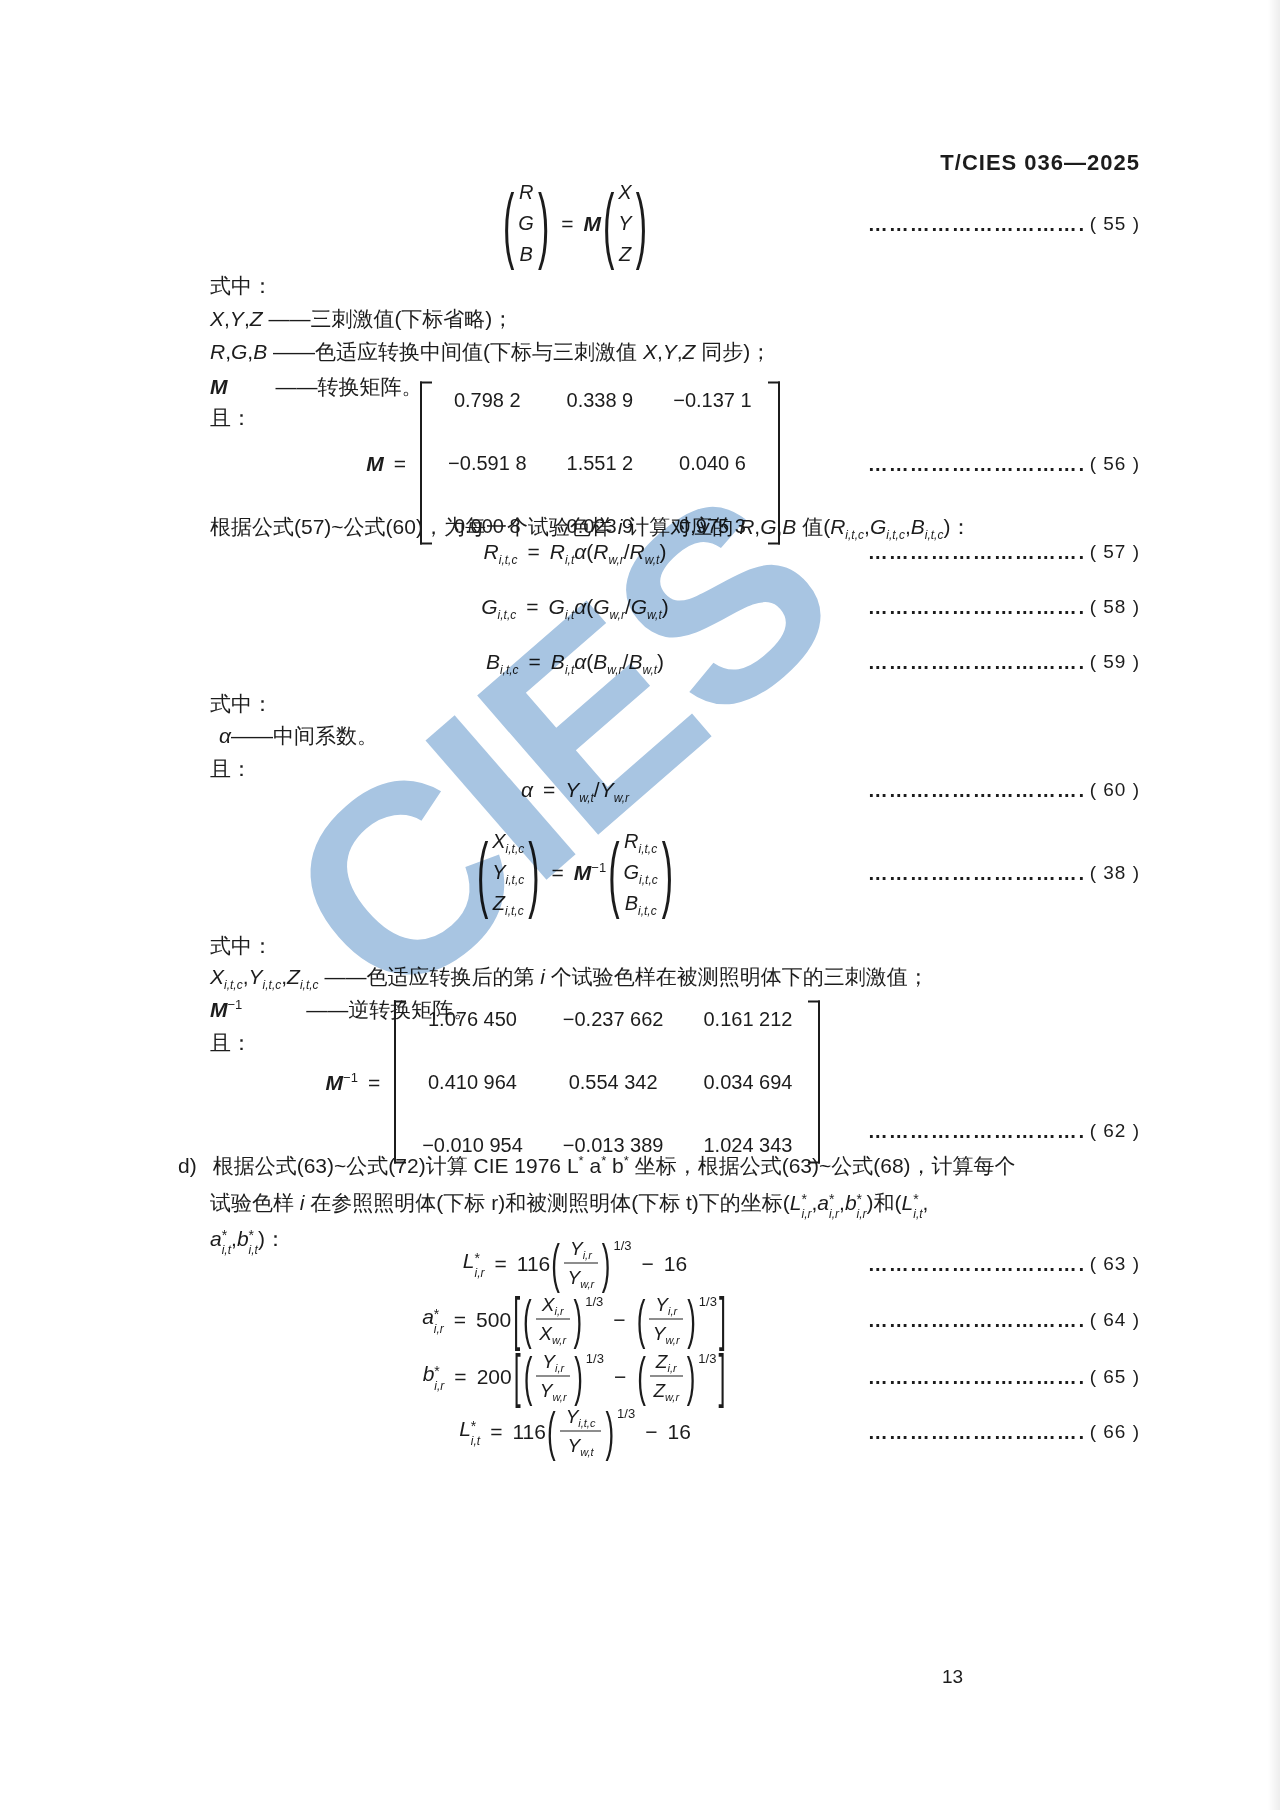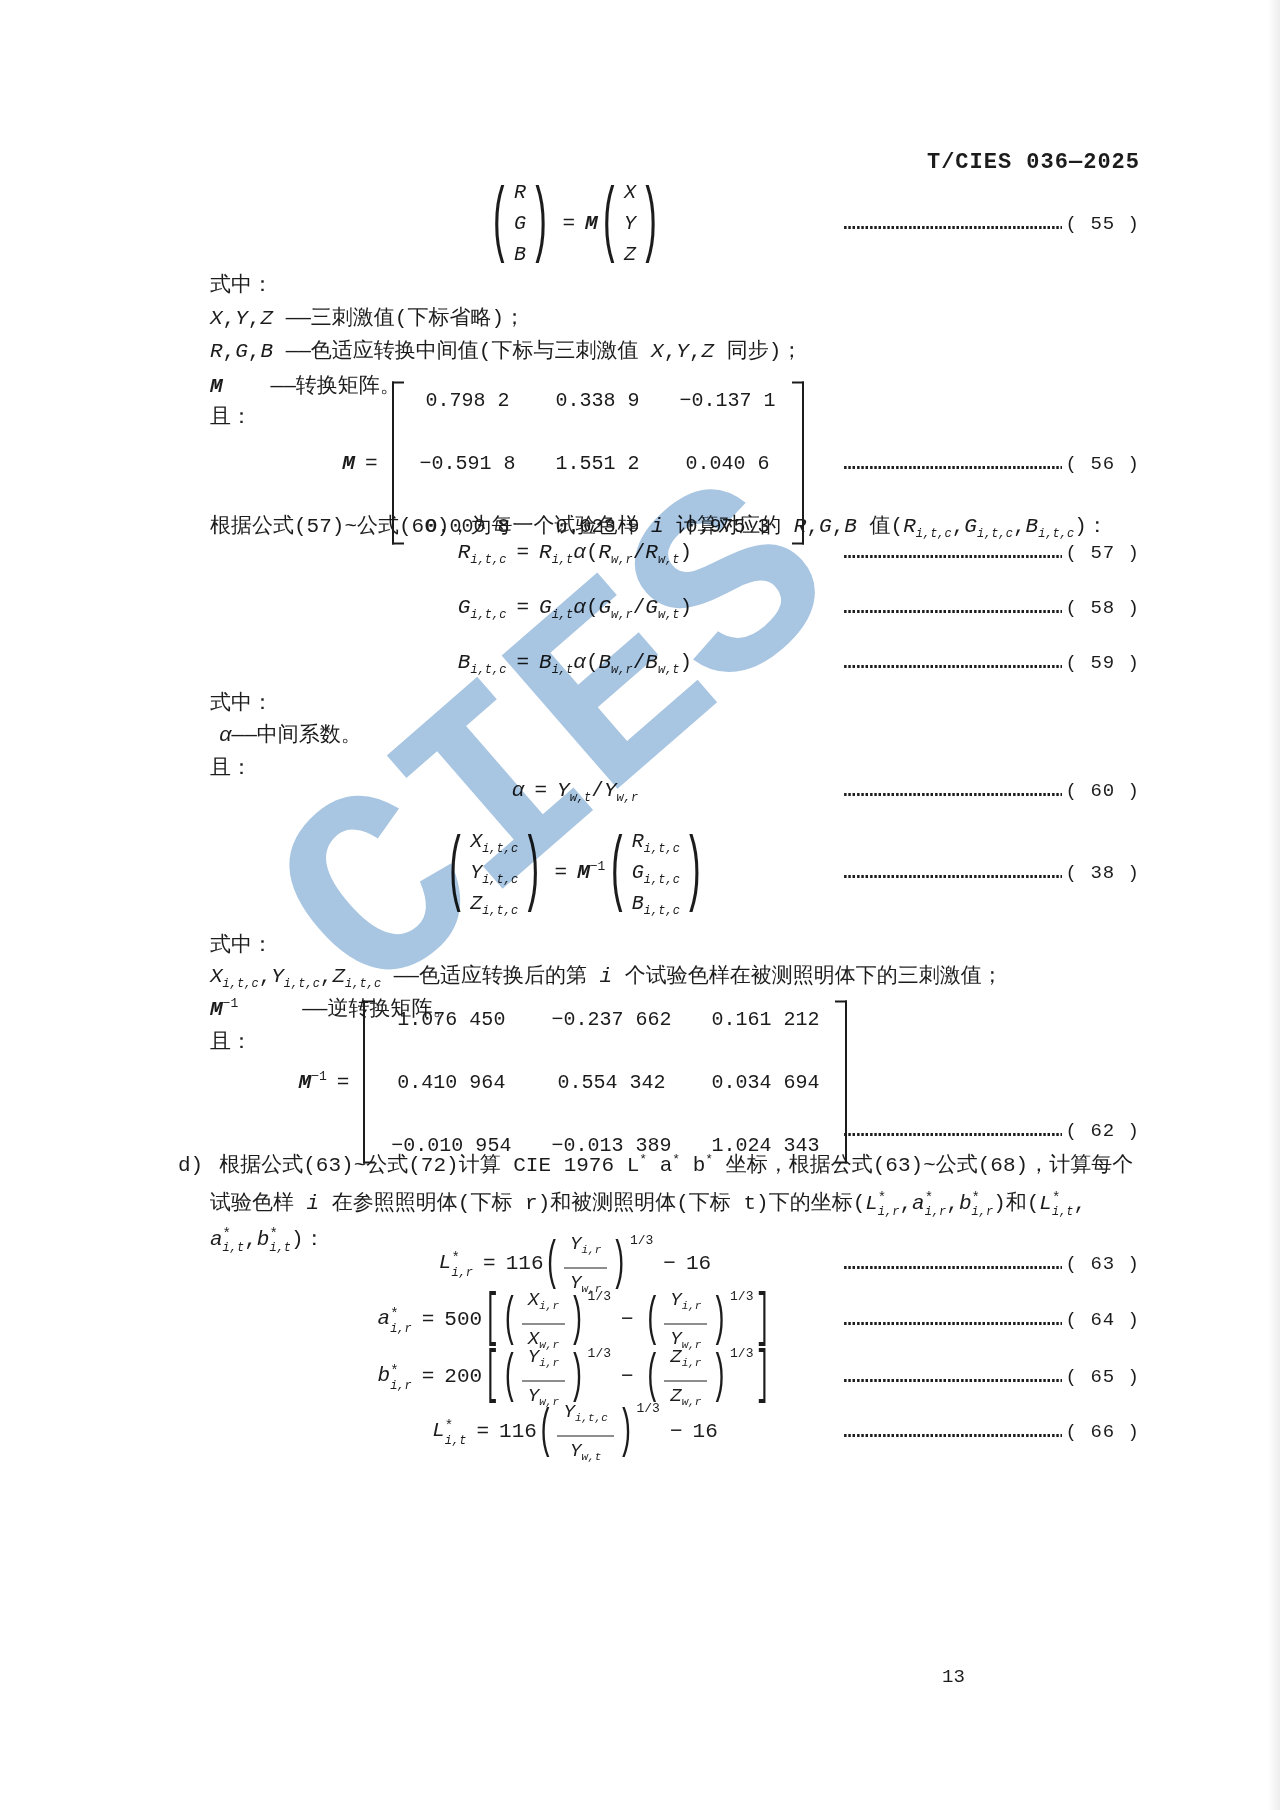--- a/index.html
+++ b/index.html
@@ -1,17 +1,17 @@
 <!DOCTYPE html>
 <html><head>
 <meta charset="utf-8">
 <style>
   html,body{margin:0;padding:0;background:#e8e8e8;}
   .page{position:relative;width:1280px;height:1810px;background:#ffffff;margin:0 auto;
-        font-family:Liberation Mono, monospace;color:#1c1c1c;overflow:hidden;}
+        font-family:Liberation Sans, sans-serif;color:#1c1c1c;overflow:hidden;}
   .scan-edge{position:absolute;top:0;right:0;width:12px;height:100%;
              background:linear-gradient(to right,rgba(0,0,0,0),rgba(0,0,0,0.07));}
   .header{position:absolute;top:150px;left:0;width:1140px;text-align:right;
           font-size:22px;font-weight:bold;letter-spacing:1px;}
   .pageno{position:absolute;top:1666px;left:942px;font-size:19px;}
   .watermark{position:absolute;left:205px;top:612px;width:710px;height:276px;
              font-size:268px;line-height:1;font-weight:bold;letter-spacing:-6px;
              color:#a8c5e2;transform:rotate(-41deg);transform-origin:center;
              mix-blend-mode:multiply;z-index:5;text-align:center;pointer-events:none;}
   .line{position:absolute;font-size:21px;line-height:1.35;white-space:nowrap;}
@@ -26,21 +26,21 @@
   .vb{font-style:italic;font-weight:bold;}
   sub.msub{font-size:12px;font-style:italic;line-height:0;}
   sup.msup{font-size:13px;line-height:0;}
   .vss{display:inline-flex;flex-direction:column;align-items:flex-start;
        vertical-align:middle;font-size:12px;line-height:1.1;transform:translateY(2px);}
   .vss .s1{font-size:14px;font-style:normal;}
   .vss .s2{font-style:italic;}
   .frac{display:inline-flex;flex-direction:column;align-items:center;
         vertical-align:middle;margin:0 3px;font-size:19px;}
   .frac .msub{font-size:11px;}
-  .fnum{border-bottom:1.5px solid #1c1c1c;padding:0 6px 13px;display:flex;justify-content:center;}
+  .fnum{border-bottom:1.5px solid #1c1c1c;padding:0 6px 3px;display:flex;justify-content:center;}
   .fden{padding-top:3px;display:flex;justify-content:center;}
   .pf{display:inline-flex;align-items:center;}
   .paren2{display:inline-block;font-size:26px;line-height:1;transform:scaleY(2.05);padding:0 1px;}
   .sup13{font-size:13px;align-self:flex-start;margin:0 0 0 2px;}
   .vec{display:inline-flex;align-items:center;margin:0 2px;}
   .vcol{display:flex;flex-direction:column;align-items:center;row-gap:8px;
         font-size:20px;padding:0 4px;}
   .vparen{display:inline-block;font-size:34px;line-height:1;transform:scaleY(2.45);}
   .mat{display:inline-flex;align-items:stretch;margin:0 4px;}
   .mbl{width:10px;border:2px solid #1c1c1c;border-right:none;}

